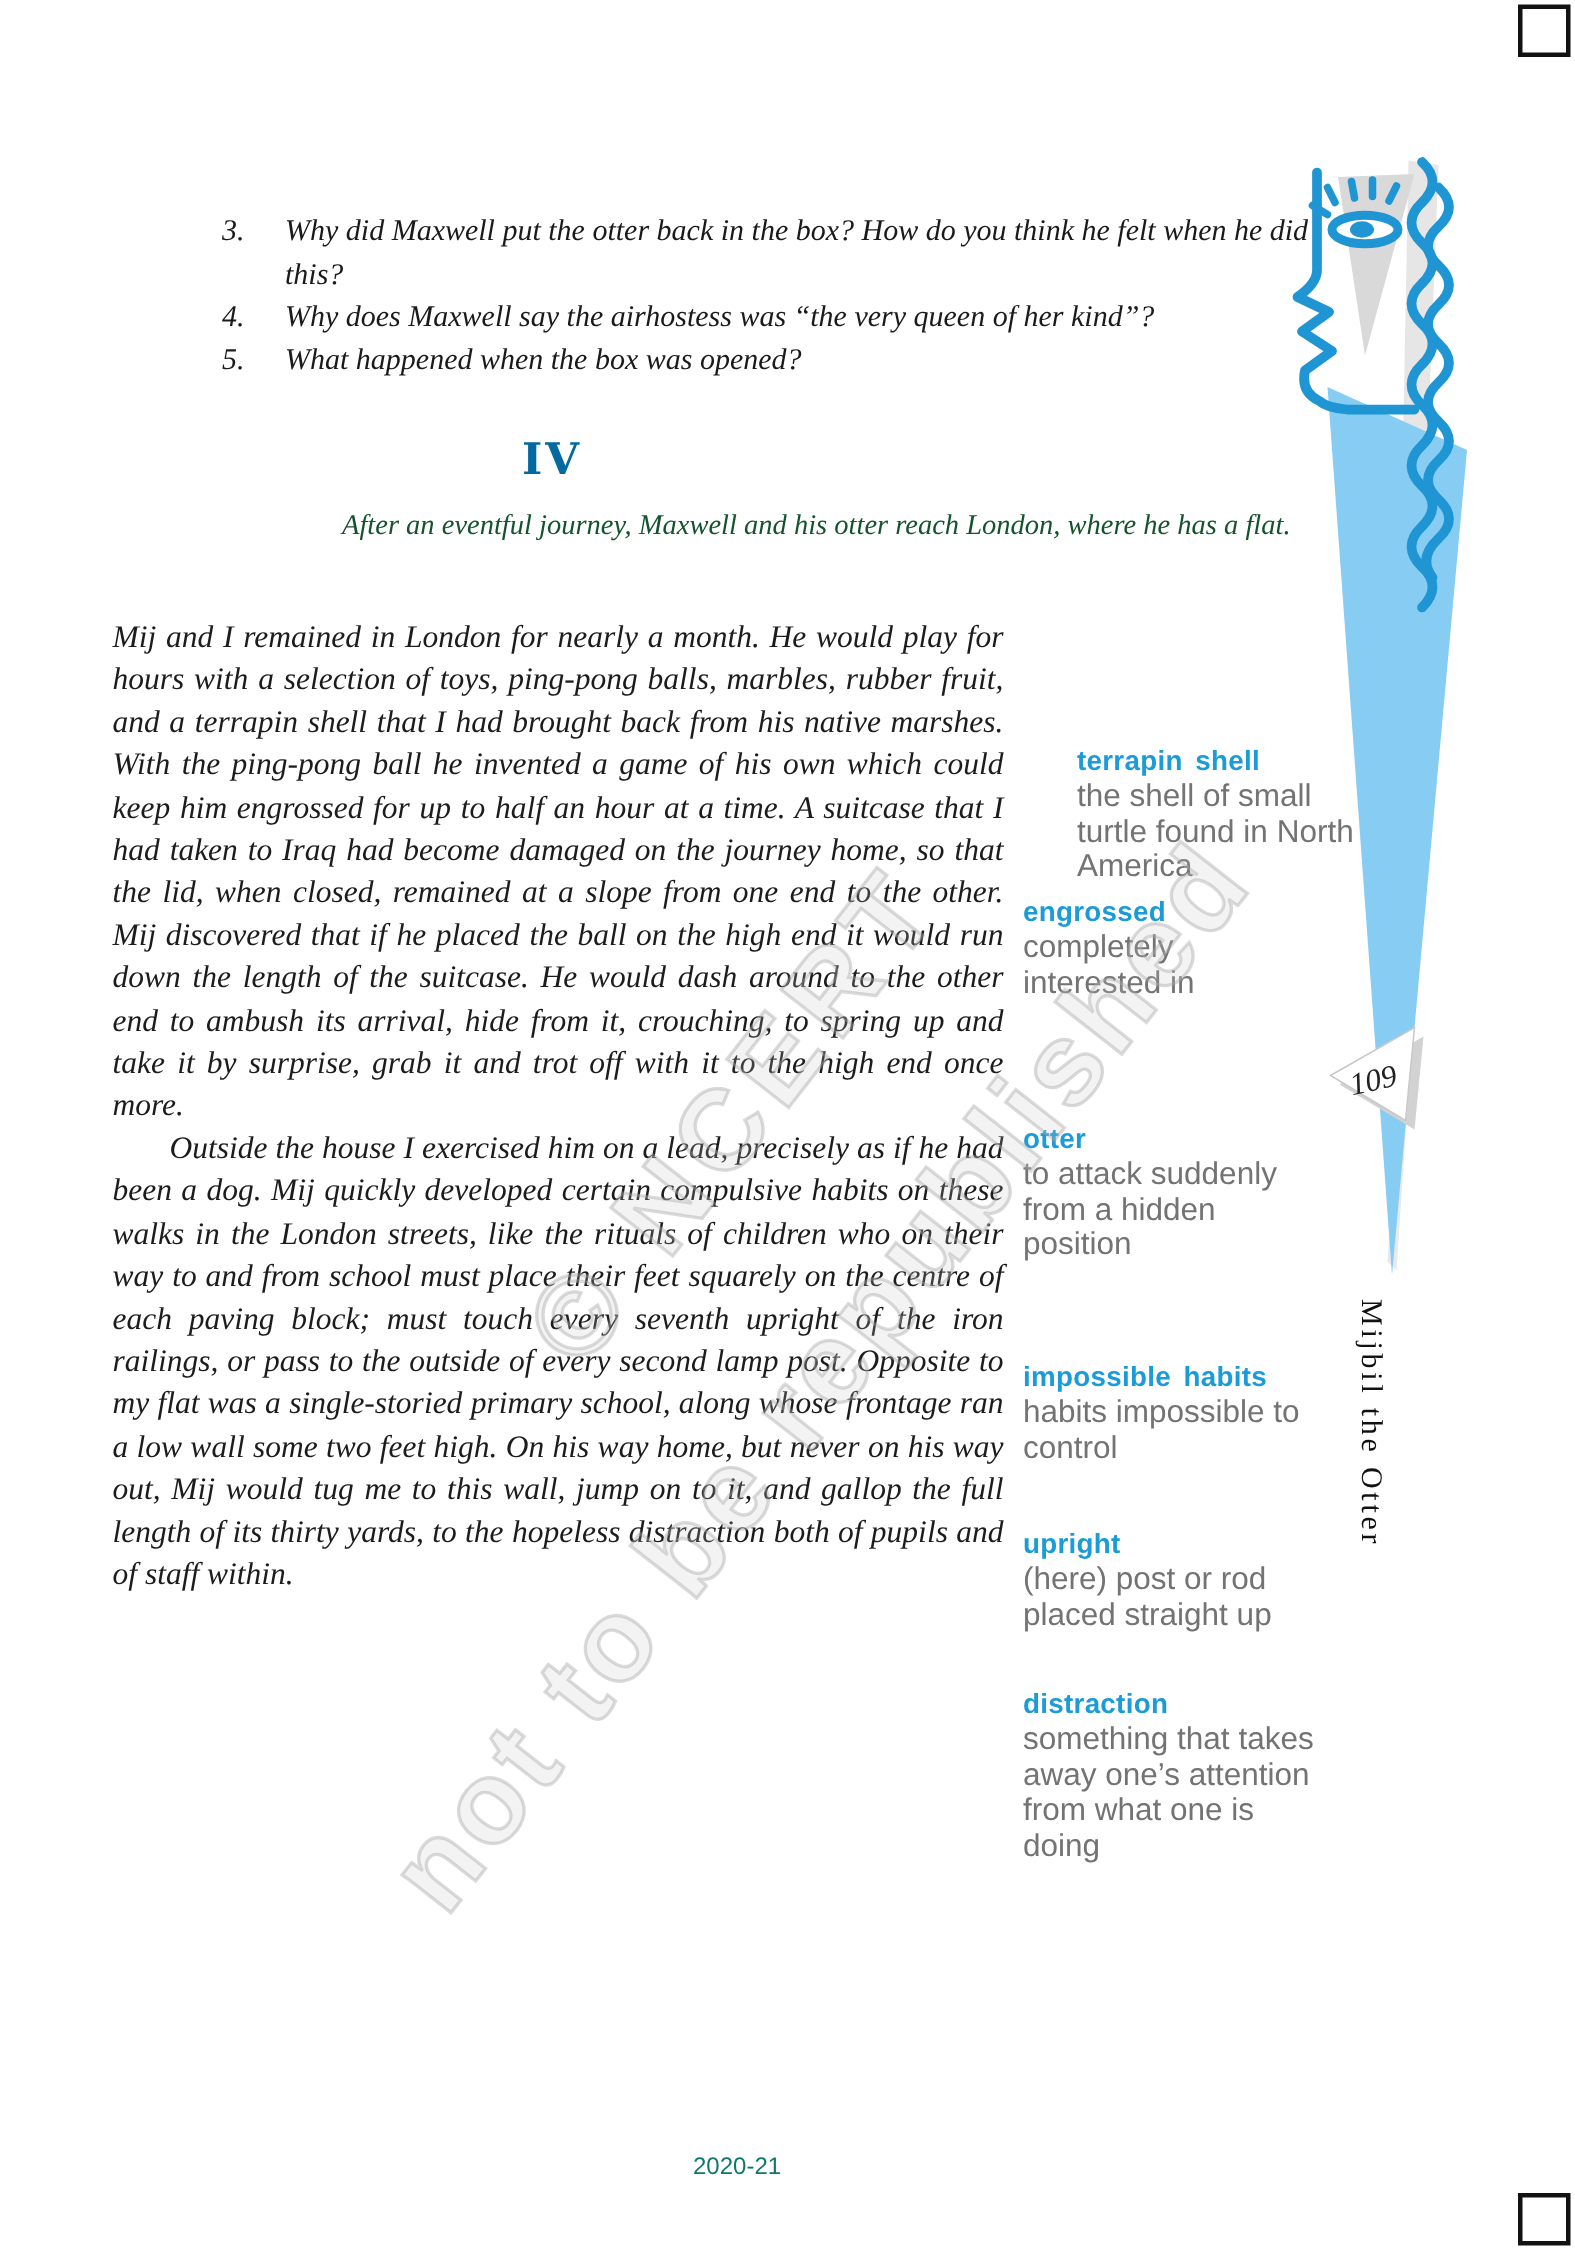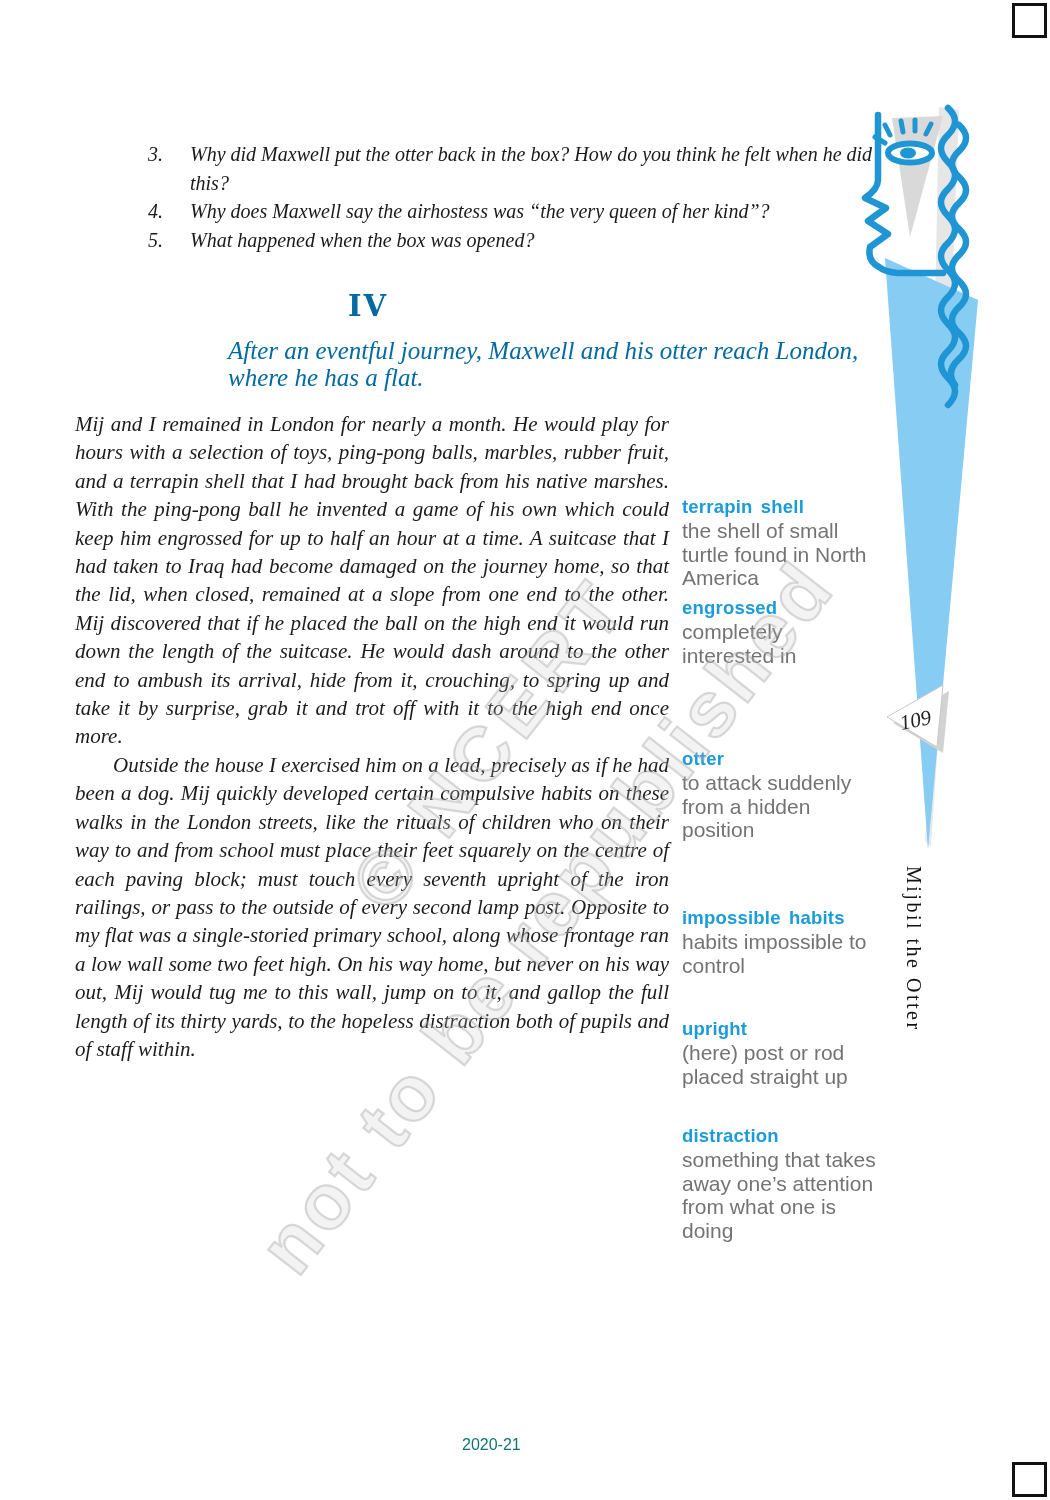--- a/index.html
+++ b/index.html
@@ -31,37 +31,37 @@
   .q-text { flex:1; }
 
   
   .section-heading {
     position:absolute; left:348px; top:289px; z-index:1;
     font-family:"DejaVu Serif", serif; font-weight:bold; font-size:29px;
     color:#0369a1; letter-spacing:2px;
   }
   .section-intro {
     position:absolute; left:228px; top:338px; width:650px; z-index:1;
-    font-style:italic; font-size:25px; line-height:26.5px; color:#0369a1;
+    font-style:italic; font-size:19px; line-height:26.5px; color:#14532d;
   }
 
   
   .body-text { position:absolute; left:75px; top:410px; width:594px; z-index:1;
     font-size:21px; line-height:28.4px; text-align:justify; }
   .body-text p { margin:0;font-style:italic; }
   .body-text p + p { text-indent:38px; }
 
   
   .glossary { position:absolute; left:682px; top:0; width:194px; z-index:1;
     font-family:"Liberation Sans", sans-serif; }
   .gloss-entry { position:absolute; left:0; width:194px; }
   .gloss-term { font-weight:bold; font-size:18.5px; line-height:24px; color:#1B9BD7;
     letter-spacing:0.2px; word-spacing:3px; }
   .gloss-def { font-size:21px; line-height:23.5px; color:#737373; }
-  .ge0 { top:495px; } .ge1 { top:596px; } .ge2 { top:747px; }
+  .ge0 { top:495px;margin-left:36px; } .ge1 { top:596px; } .ge2 { top:747px; }
   .ge3 { top:906px; } .ge4 { top:1017px; } .ge5 { top:1124px; }
 
   
   .artwork { position:absolute; left:855px; top:95px; z-index:1; }
 
   
   .vertical-title {
     position:absolute; left:902px; top:866px; z-index:1;
     writing-mode:vertical-rl; text-orientation:mixed;
     font-family:"Liberation Serif", serif; font-size:20px; letter-spacing:2.5px; color:#111;

